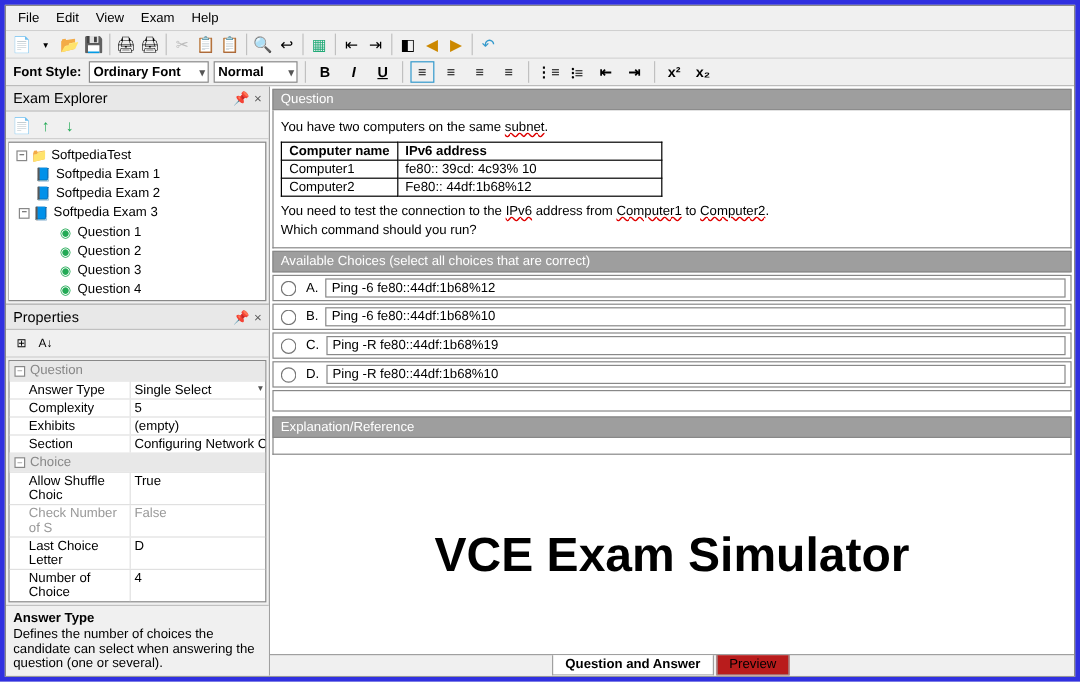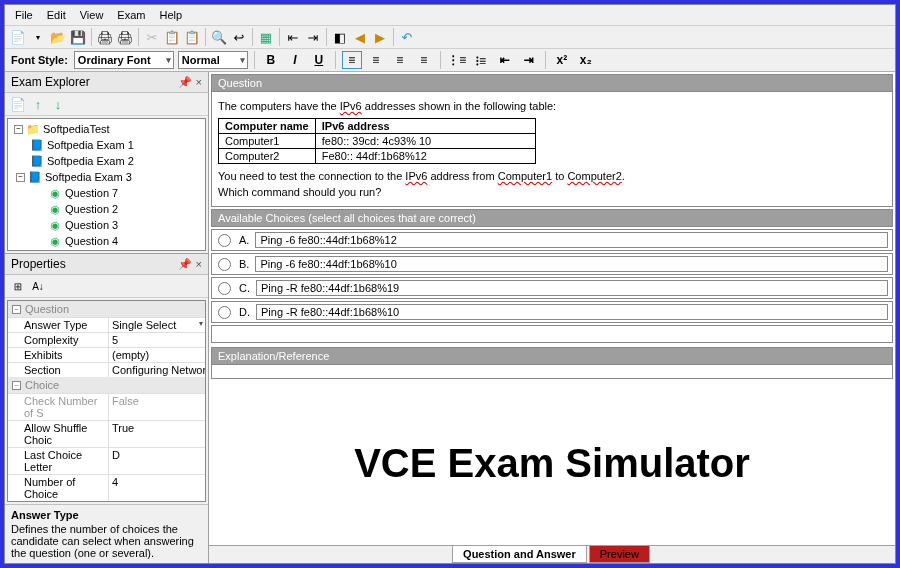--- a/index.html
+++ b/index.html
@@ -9,21 +9,21 @@
 .menubar span { padding: 2px 6px; cursor: default; }
 .toolbar { display: flex; gap: 2px; padding: 2px 4px; align-items: center; background: #f0f0f0; border-bottom: 1px solid #d0d0d0; }
 .tb-icon { width: 18px; height: 18px; display: inline-flex; align-items: center; justify-content: center; font-size: 13px; }
 .sep { width: 1px; height: 18px; background: #c0c0c0; margin: 0 2px; }
 .formatbar { display: flex; gap: 4px; padding: 2px 4px; align-items: center; background: #f0f0f0; border-bottom: 1px solid #b0b0b0; font-weight: bold; }
 .formatbar .lbl { padding: 0 2px; }
 .combo { border: 1px solid #888; background: #fff; height: 18px; padding: 0 14px 0 3px; display: inline-flex; align-items: center; position: relative; }
 .combo::after { content: "▾"; position: absolute; right: 2px; font-size: 9px; color: #555; }
 .fmt-btn { width: 20px; height: 18px; display: inline-flex; align-items: center; justify-content: center; border: 1px solid transparent; font-size: 12px; }
 .main { display: flex; flex: 1; overflow: hidden; }
-.left { width: 204px; display: flex; flex-direction: column; border-right: 1px solid #a0a0a0; background: #f0f0f0; }
+.left { width: 220px; display: flex; flex-direction: column; border-right: 1px solid #a0a0a0; background: #f0f0f0; }
 .panel-hdr { background: #e8e8e8; border-bottom: 1px solid #c0c0c0; padding: 3px 6px; display: flex; justify-content: space-between; align-items: center; font-size: 12px; }
 .pin { font-size: 11px; color: #555; }
 .panel-tb { padding: 2px 4px; display: flex; gap: 2px; border-bottom: 1px solid #d0d0d0; }
 .tree { flex: 1; background: #fff; border: 1px solid #888; margin: 2px; overflow: auto; padding: 2px; }
 .tree-item { display: flex; align-items: center; gap: 3px; padding: 1px 0; white-space: nowrap; }
 .tree-root { padding-left: 4px; }
 .tree-sub { padding-left: 20px; }
 .tree-leaf { padding-left: 38px; }
 .tgl { width: 9px; height: 9px; border: 1px solid #888; display: inline-flex; align-items: center; justify-content: center; font-size: 8px; line-height: 1; background: #fff; }
 .ticon { width: 14px; height: 14px; display: inline-flex; align-items: center; justify-content: center; font-size: 11px; }
@@ -152,21 +152,21 @@
           <span class="ticon">📘</span>
           <span>Softpedia Exam 2</span>
         </div>
         <div class="tree-item tree-sub">
           <span class="tgl" style="margin-left:-14px">−</span>
           <span class="ticon">📘</span>
           <span>Softpedia Exam 3</span>
         </div>
         <div class="tree-item tree-leaf">
             <span class="ticon" style="color:#2a5">◉</span>
-            <span>Question 7</span>
+            <span>Question 1</span>
           </div>
         <div class="tree-item tree-leaf">
             <span class="ticon" style="color:#2a5">◉</span>
             <span>Question 2</span>
           </div>
         <div class="tree-item tree-leaf">
             <span class="ticon" style="color:#2a5">◉</span>
             <span>Question 3</span>
           </div>
         <div class="tree-item tree-leaf">
@@ -205,48 +205,48 @@
               <div class="prop-val">(empty)</div>
             </div>
           <div class="prop-row">
               <div class="prop-name">Section</div>
               <div class="prop-val">Configuring Network C</div>
             </div>
           <div class="prop-grp">
               <span class="box">−</span>
               <span>Choice</span>
             </div>
+          <div class="prop-row">
+              <div class="prop-name">Allow Shuffle Choic</div>
+              <div class="prop-val">True</div>
+            </div>
           <div class="prop-row disabled">
               <div class="prop-name">Check Number of S</div>
               <div class="prop-val">False</div>
             </div>
           <div class="prop-row">
-              <div class="prop-name">Allow Shuffle Choic</div>
-              <div class="prop-val">True</div>
-            </div>
-          <div class="prop-row">
               <div class="prop-name">Last Choice Letter</div>
               <div class="prop-val">D</div>
             </div>
           <div class="prop-row">
               <div class="prop-name">Number of Choice</div>
               <div class="prop-val">4</div>
             </div>
         </div>
         <div class="prop-help">
           <b>Answer Type</b>
           <span>Defines the number of choices the candidate can select when answering the question (one or several).</span>
         </div>
       </div>
     </div>
 
     <div class="right">
       <div class="section-hdr">Question</div>
       <div class="section-body qtext">
-        <p><span>The computers have the </span><span class="spell">IPv6</span><span> addresses shown in the following table:</span></p>
+        <p><span>You have two computers on the same </span><span class="spell">subnet</span><span>.</span></p>
         <table class="qtable">
           <tbody>
               <tr>
                 <th>Computer name</th>
                 <th style="width:220px">IPv6 address</th>
               </tr>
           <tr>
                 <td>Computer1</td>
                 <td>fe80:: 39cd: 4c93% 10</td>
               </tr>

